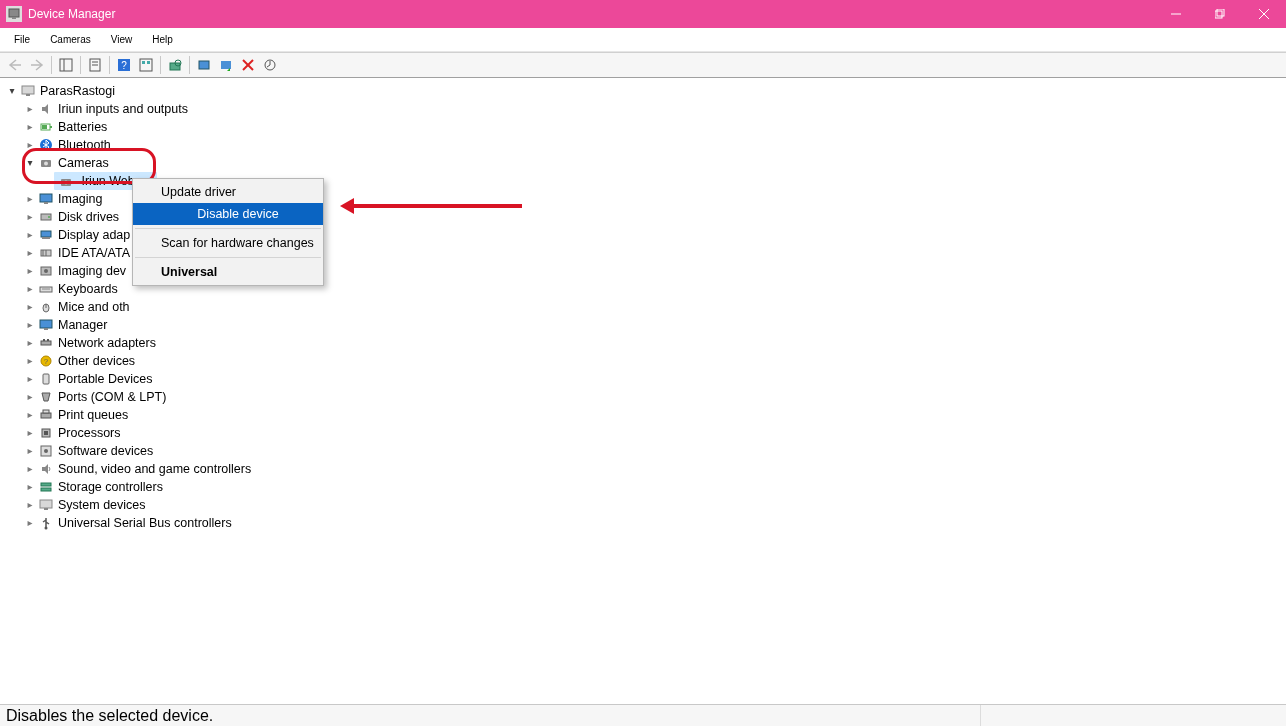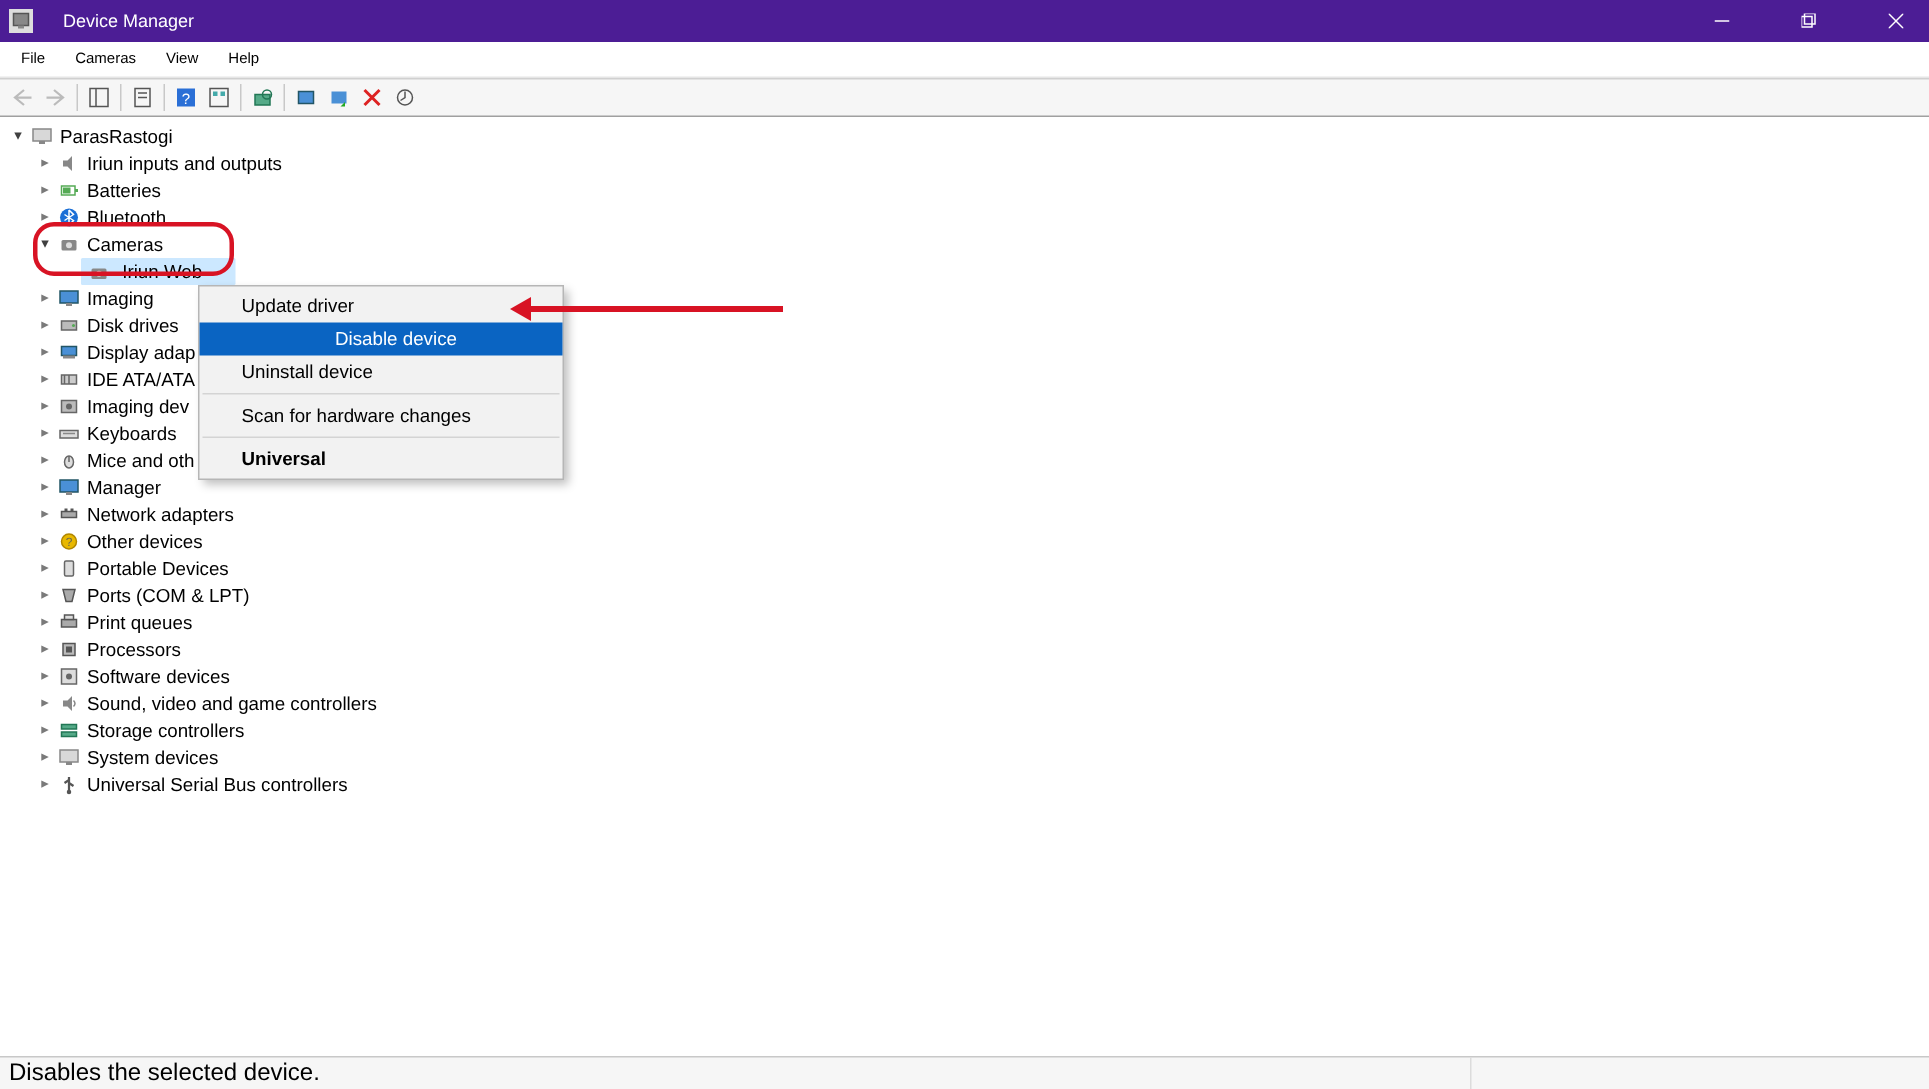--- a/index.html
+++ b/index.html
@@ -1,25 +1,24 @@
 <!DOCTYPE html>
 <html><head>
 <meta charset="utf-8">
 <style>
 * { margin: 0; padding: 0; box-sizing: border-box; font-family: "Segoe UI", Tahoma, sans-serif; }
 html, body { width: 1286px; height: 726px; overflow: hidden; background: #fff; }
 
 .titlebar {
   height: 28px;
-  background: #4c1d95;
+  background: #ec4899;
   display: flex;
   align-items: center;
   color: #fff;
   font-size: 12px;
-  gap: 14px;
 }
 .titlebar .app-icon { width: 16px; height: 16px; margin: 0 6px; background: #ddd; display: inline-flex; align-items: center; justify-content: center; font-size: 10px; color: #555; }
 .titlebar .title { flex: 0 0 auto; }
 .titlebar .spacer { flex: 1; }
 .titlebar .winbtn { width: 44px; height: 28px; display: flex; align-items: center; justify-content: center; color: #fff; }
 
 .menubar {
   height: 24px;
   background: #fff;
   display: flex;
@@ -67,22 +66,22 @@
   position: absolute;
   left: 22px; top: 70px;
   width: 134px; height: 36px;
   border: 3px solid #d81324;
   border-radius: 14px;
   pointer-events: none;
 }
 
 .ctx-menu {
   position: absolute;
-  left: 132px; top: 112px;
-  width: 244px;
+  left: 132px; top: 100px;
+  width: 192px;
   background: #f2f2f2;
   border: 1px solid #b6b6b6;
   box-shadow: 3px 3px 6px rgba(0,0,0,0.25);
   font-size: 12.5px;
   padding: 2px 0;
 }
 .ctx-item { padding: 4px 8px 4px 28px; }
 .ctx-item.hover { background: #0a64c2; color: #fff; text-align: center; }
 .ctx-sep { height: 1px; background: #d4d4d4; margin: 3px 2px; }
 .ctx-item.bold { font-weight: 600; }
@@ -505,21 +504,20 @@
       <span class="label-text">Universal Serial Bus controllers</span>
     </div>
 
   </div>
 
   <div class="highlight-oval"></div>
 
   <div class="ctx-menu">
     <div class="ctx-item">Update driver</div>
     <div class="ctx-item hover">Disable device</div>
-    <div class="ctx-item">Uninstall device</div>
     <div class="ctx-sep"></div>
     <div class="ctx-item">Scan for hardware changes</div>
     <div class="ctx-sep"></div>
     <div class="ctx-item bold">Universal</div>
   </div>
 
   <div class="arrow-annot">
     <div class="line"></div>
     <div class="head"></div>
   </div>

